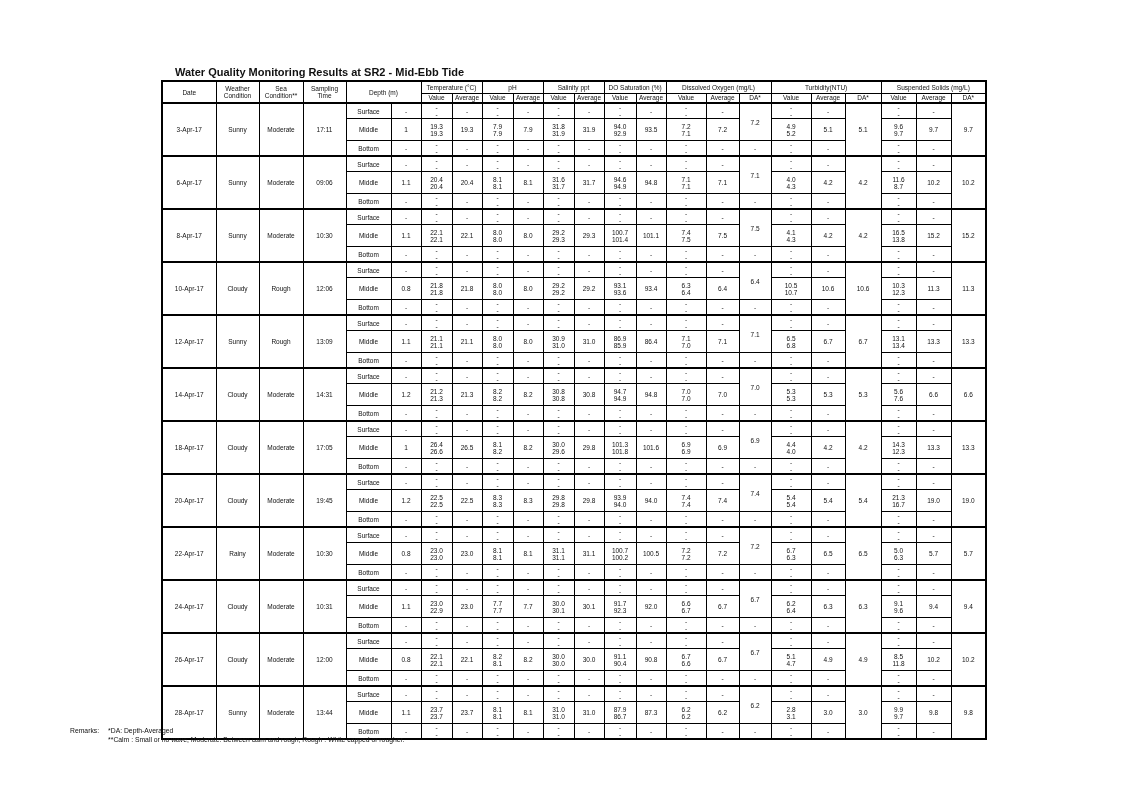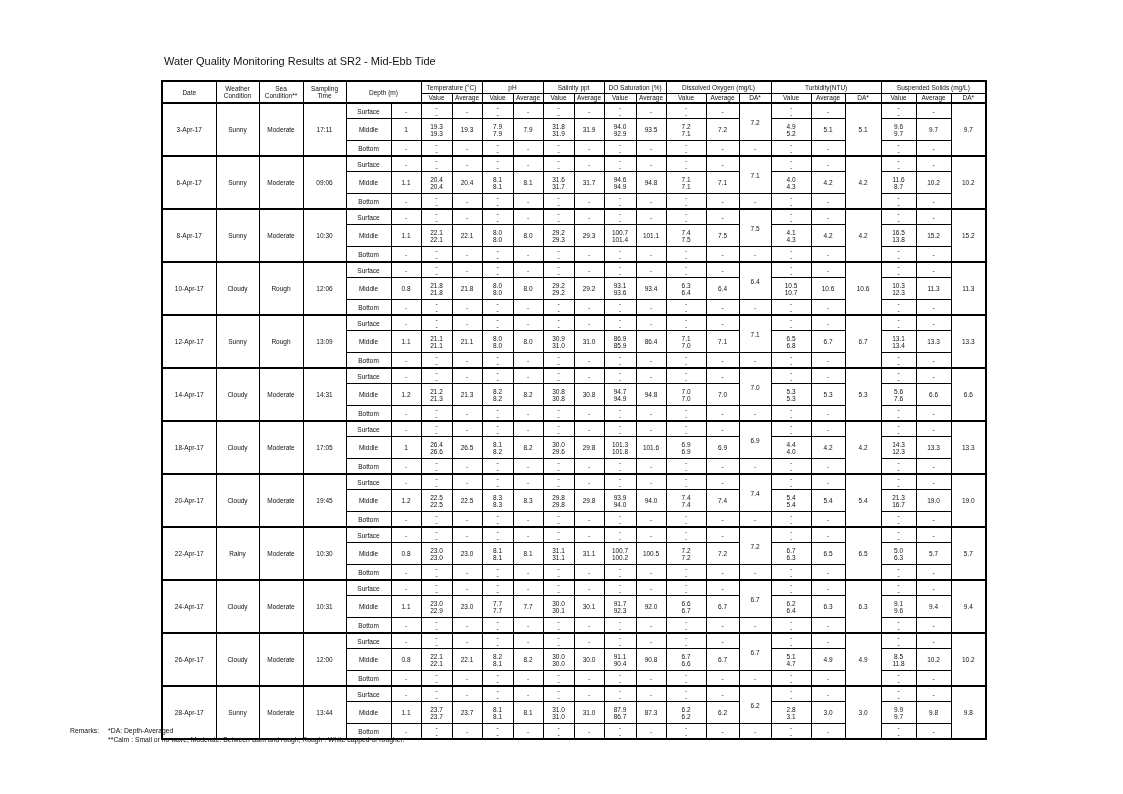--- a/index.html
+++ b/index.html
@@ -2,22 +2,22 @@
 <html><head>
 <meta charset="utf-8">
 <style>
   html,body { margin:0; padding:0; }
   body {
     width:1123px; height:794px; position:relative; background:#ffffff;
     font-family:"Liberation Sans", sans-serif; color:#1a1a1a;
   }
   .page { position:absolute; inset:0; background:#fff; }
   .title {
-    position:absolute; left:164px; top:55px; margin:0;
-    font-size:11px; font-weight:normal; color:#111;
+    position:absolute; left:164px; top:55px; margin:11px;
+    font-size:11px; font-weight:bold; color:#111;
   }
   table.wq {
     position:absolute; left:161px; top:80px; width:824px;
     border-collapse:collapse; table-layout:fixed;
     border:2px solid #000;
   }
   .wq th, .wq td {
     border:1px solid #000; padding:0; margin:0;
     font-size:6.5px; line-height:7px; font-weight:normal;
     text-align:center; vertical-align:middle; overflow:hidden;

